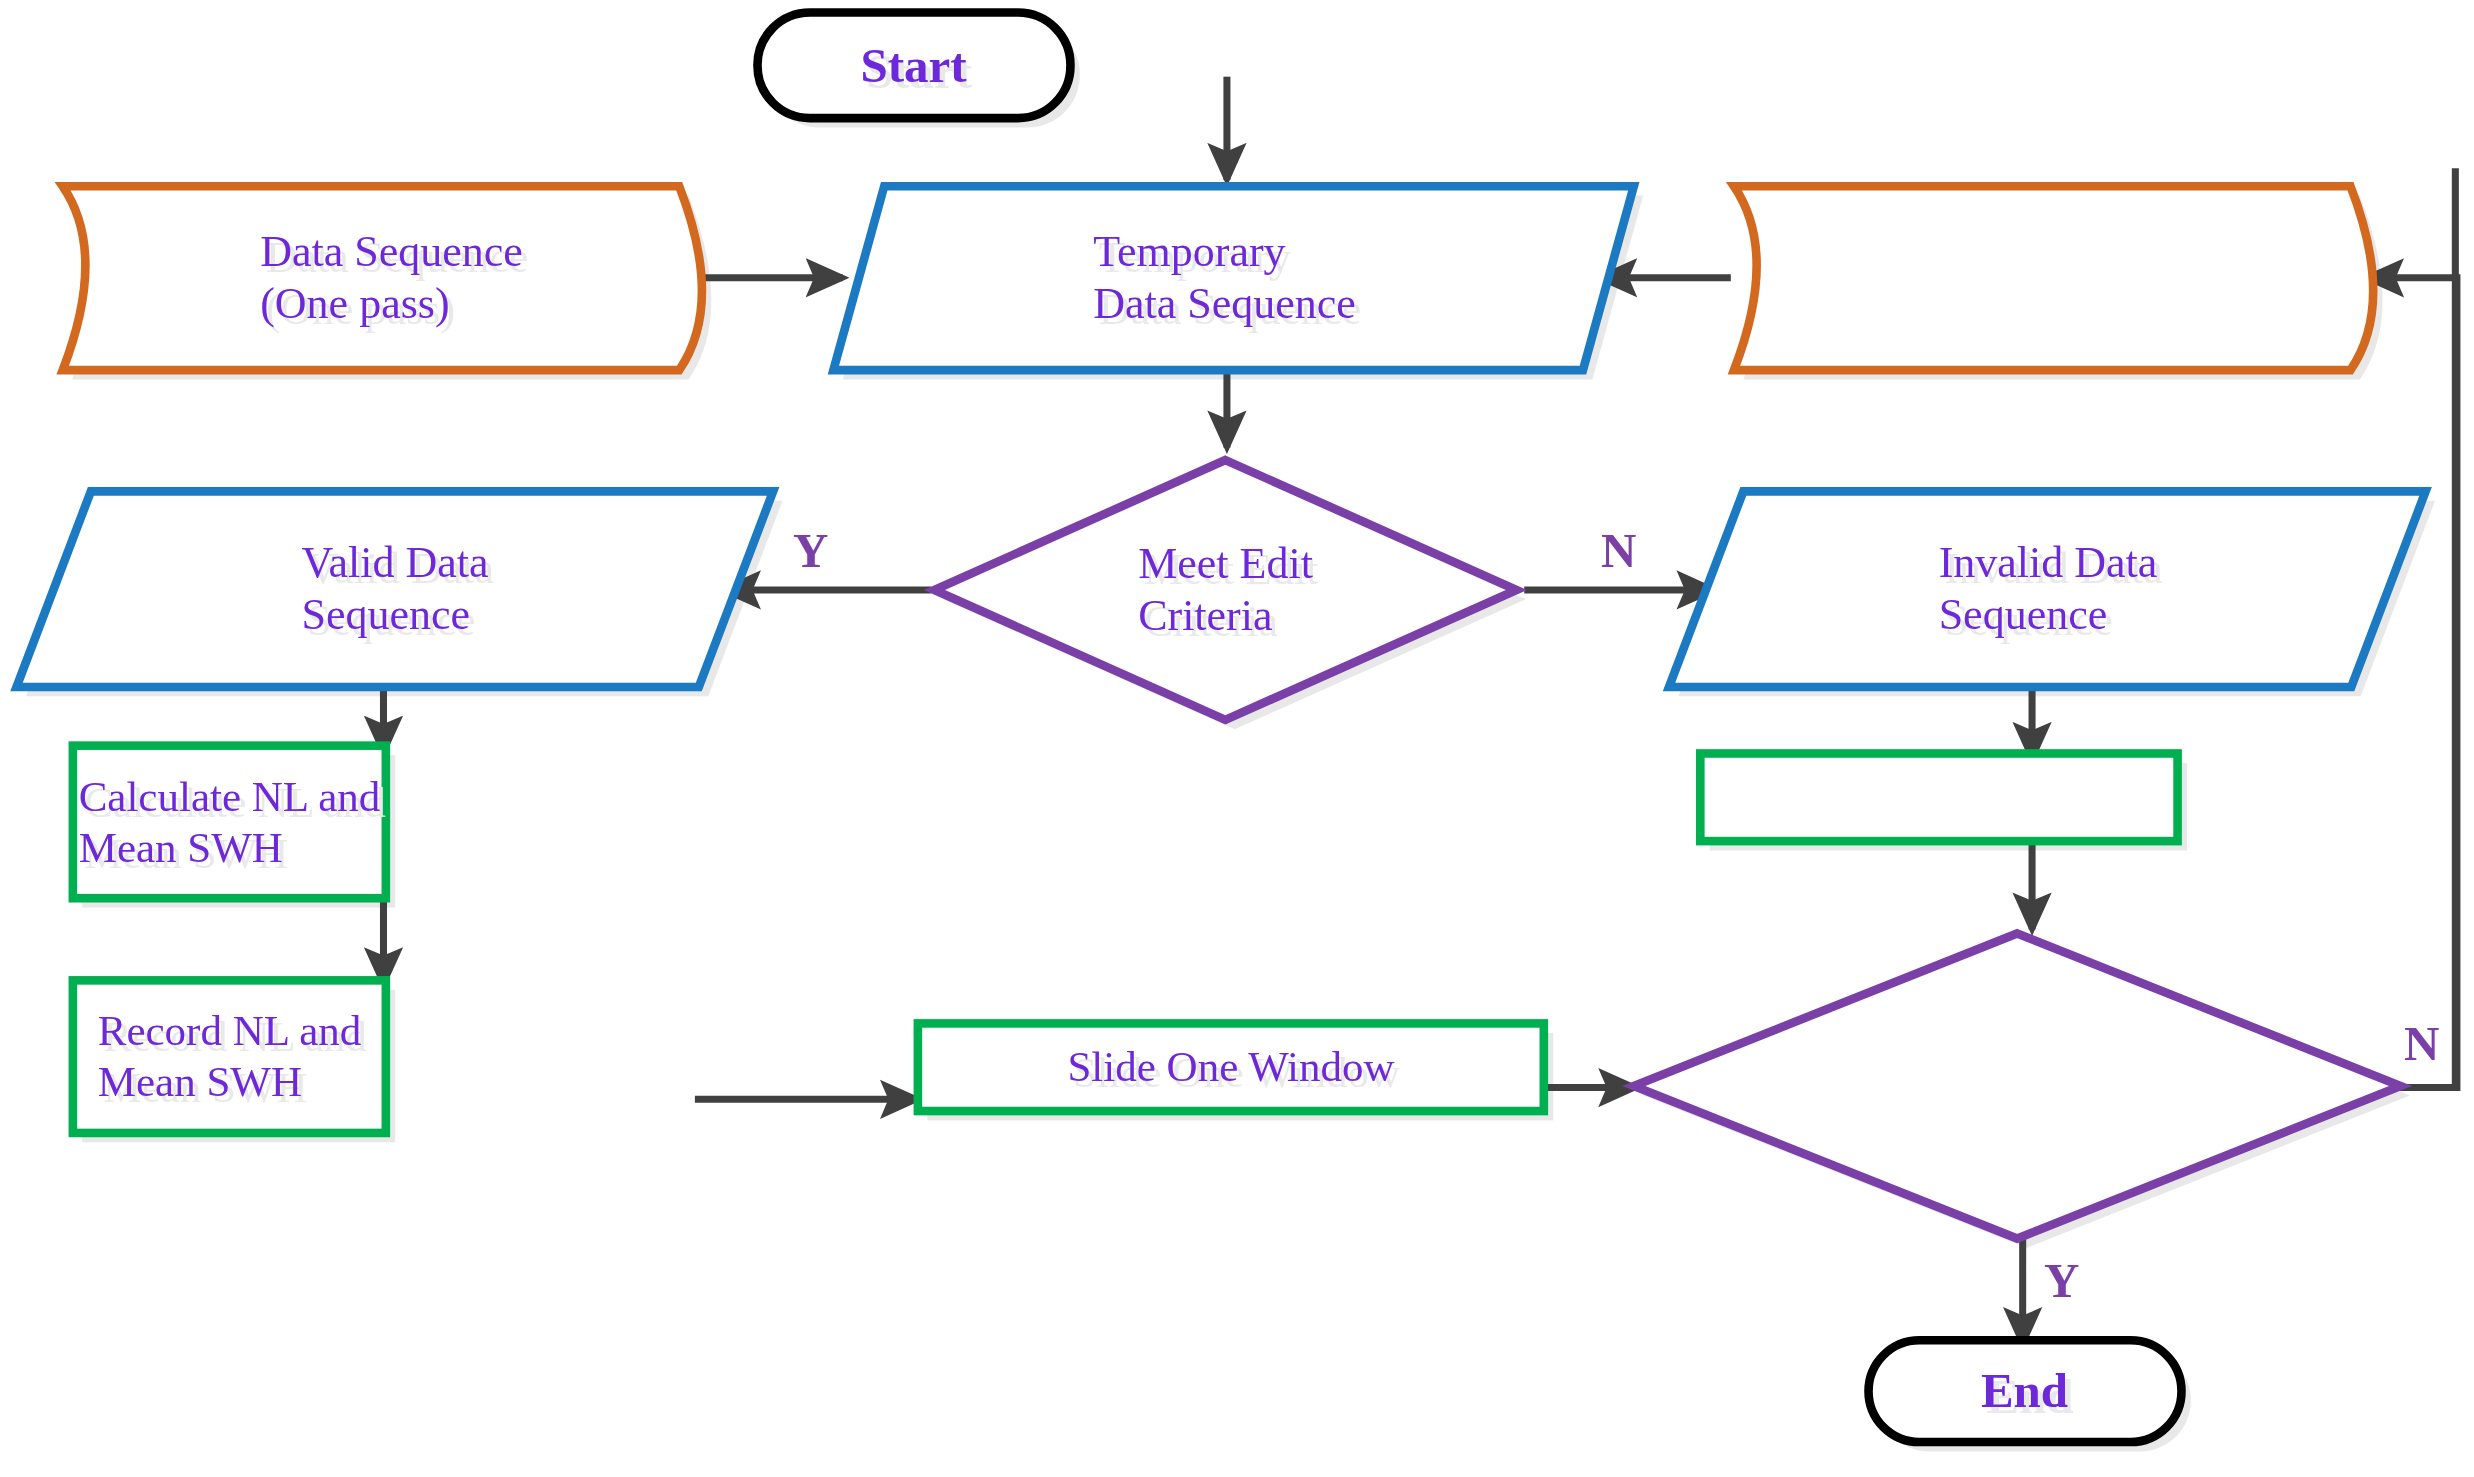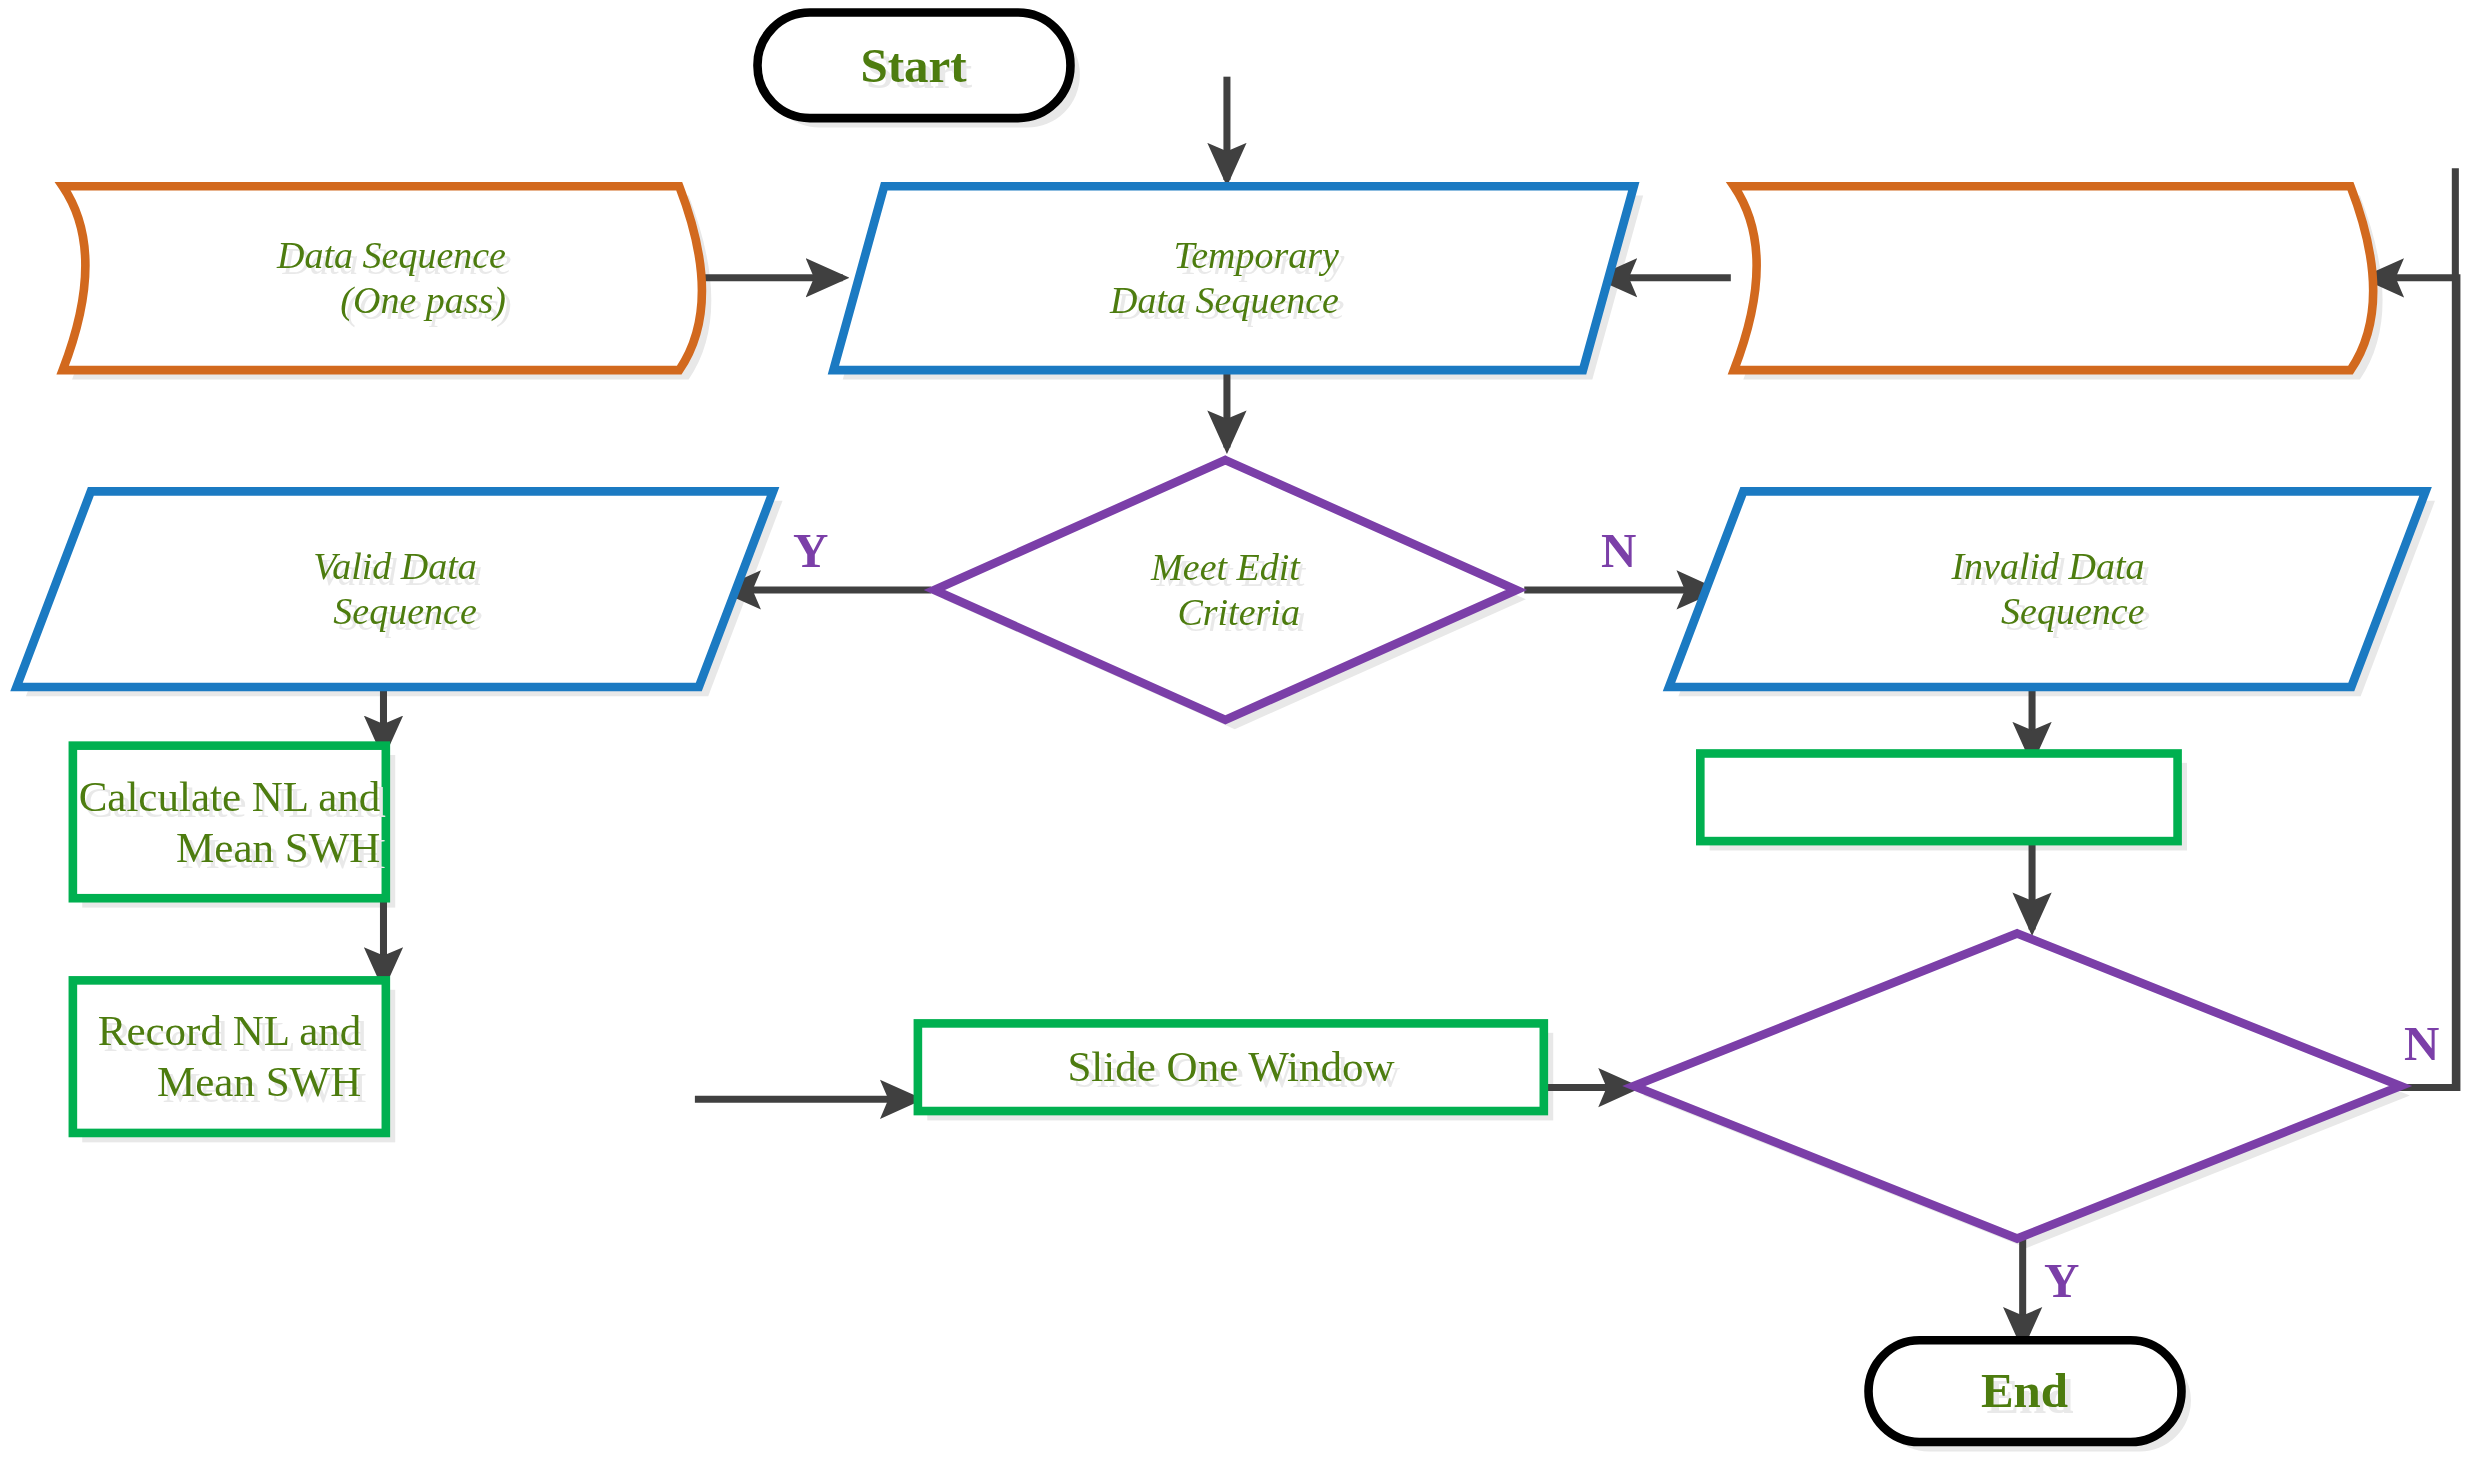--- a/index.html
+++ b/index.html
@@ -6,24 +6,24 @@
   #stage{position:relative;width:2475px;height:1478px;background:#fff;overflow:hidden;
          font-family:"Liberation Serif","DejaVu Serif",serif;}
   svg{position:absolute;left:0;top:0;width:2475px;height:1478px;display:block;}
   .sh-shadow{fill:#e8e8e8;stroke:none;}
   .st-term{fill:#ffffff;stroke:#000000;stroke-width:11;}
   .st-store{fill:#ffffff;stroke:#D2691E;stroke-width:11;}
   .st-para{fill:#ffffff;stroke:#1B7AC2;stroke-width:11;}
   .st-proc{fill:#ffffff;stroke:#00B050;stroke-width:11;}
   .st-dec{fill:#ffffff;stroke:#7B3FA8;stroke-width:11;}
   .conn{stroke:#404040;stroke-width:9;fill:none;}
-  .lbl{position:absolute;text-align:right;color:#4d7c0f;line-height:1.18;
+  .lbl{position:absolute;text-align:left;color:#6d28d9;line-height:1.18;
        text-shadow:5.5px 6.3px 0 #e9e9e9;white-space:pre;pointer-events:none;}
   .lbl-term{font-weight:bold;font-size:49px;}
-  .lbl-node{font-size:38px;font-style:italic;}
+  .lbl-node{font-size:44px;}
   .lbl-node-lg{font-size:43px;}
   .yn{position:absolute;color:#7B3FA8;font-weight:bold;font-size:49px;line-height:1;}
   .ctr{display:flex;align-items:center;justify-content:center;}
 </style>
 </head>
 <body>
 
 <div id="stage">
 
   <svg viewBox="0 0 3163 1889">

